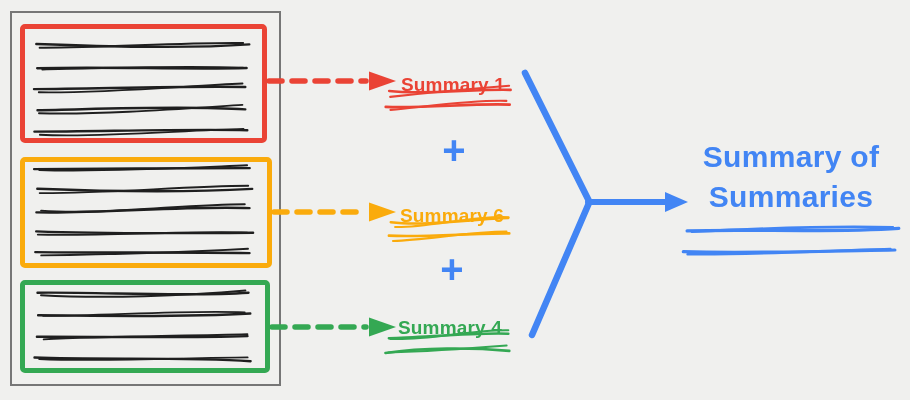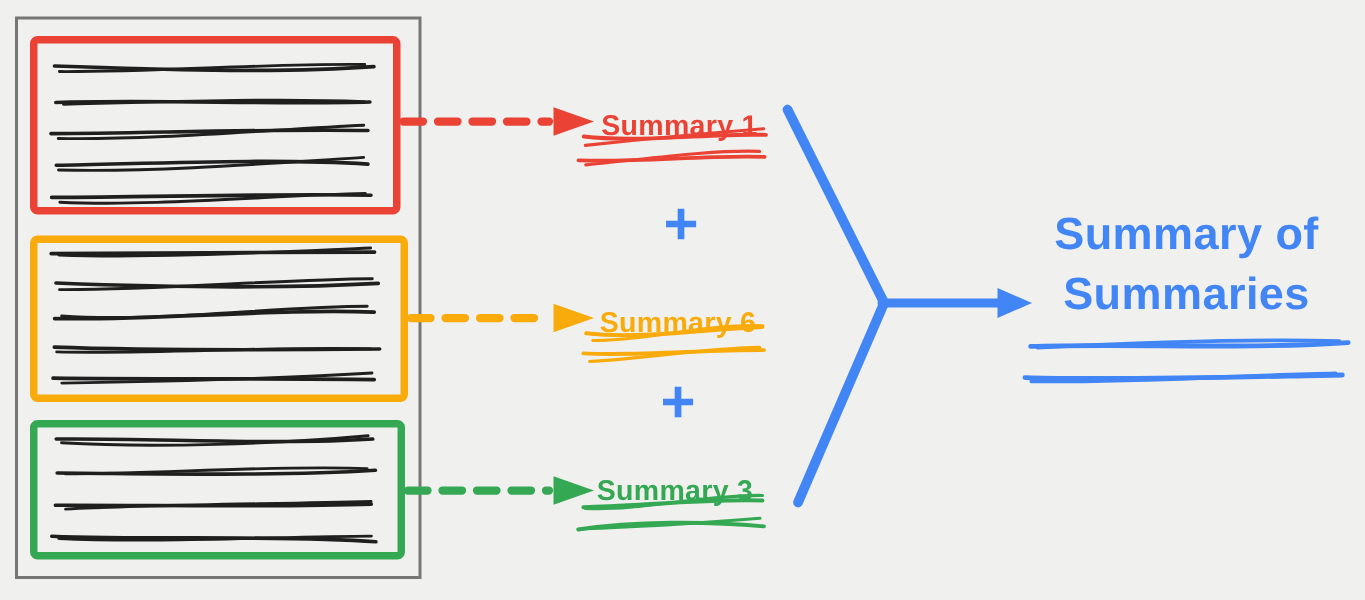--- a/index.html
+++ b/index.html
@@ -48,21 +48,21 @@
 <div class="canvas">
 
   <div class="panel"></div>
 
   <div class="chunk" id="chunk1" style="border-color: rgb(234, 67, 53);"></div>
   <div class="chunk" id="chunk2" style="border-color: rgb(250, 171, 12);"></div>
   <div class="chunk" id="chunk3" style="border-color: rgb(52, 168, 83);"></div>
 
   <div class="summary-label" id="summary1-label" style="color: rgb(234, 67, 53);">Summary 1</div>
   <div class="summary-label" id="summary2-label" style="color: rgb(250, 171, 12);">Summary 6</div>
-  <div class="summary-label" id="summary3-label" style="color: rgb(52, 168, 83);">Summary 3</div>
+  <div class="summary-label" id="summary3-label" style="color: rgb(52, 168, 83);">Summary 4</div>
 
   <div class="plus" id="plus1">+</div>
   <div class="plus" id="plus2">+</div>
 
   <div class="output-label">Summary of Summaries</div>
 
   <svg class="svg-overlay" id="overlay" viewBox="0 0 910 400" xmlns="http://www.w3.org/2000/svg">
       <g>
         <path d="M 36.3 44.0 C 99.3 46.2, 183.9 49.1, 249.3 44.4" stroke="#1f1f1f" stroke-width="2.4" fill="none" stroke-linecap="round"></path>
         <path d="M 39.6 47.7 C 101.2 48.1, 183.0 42.1, 243.2 43.0" stroke="#1f1f1f" stroke-width="1.92" fill="none" stroke-linecap="round"></path>

